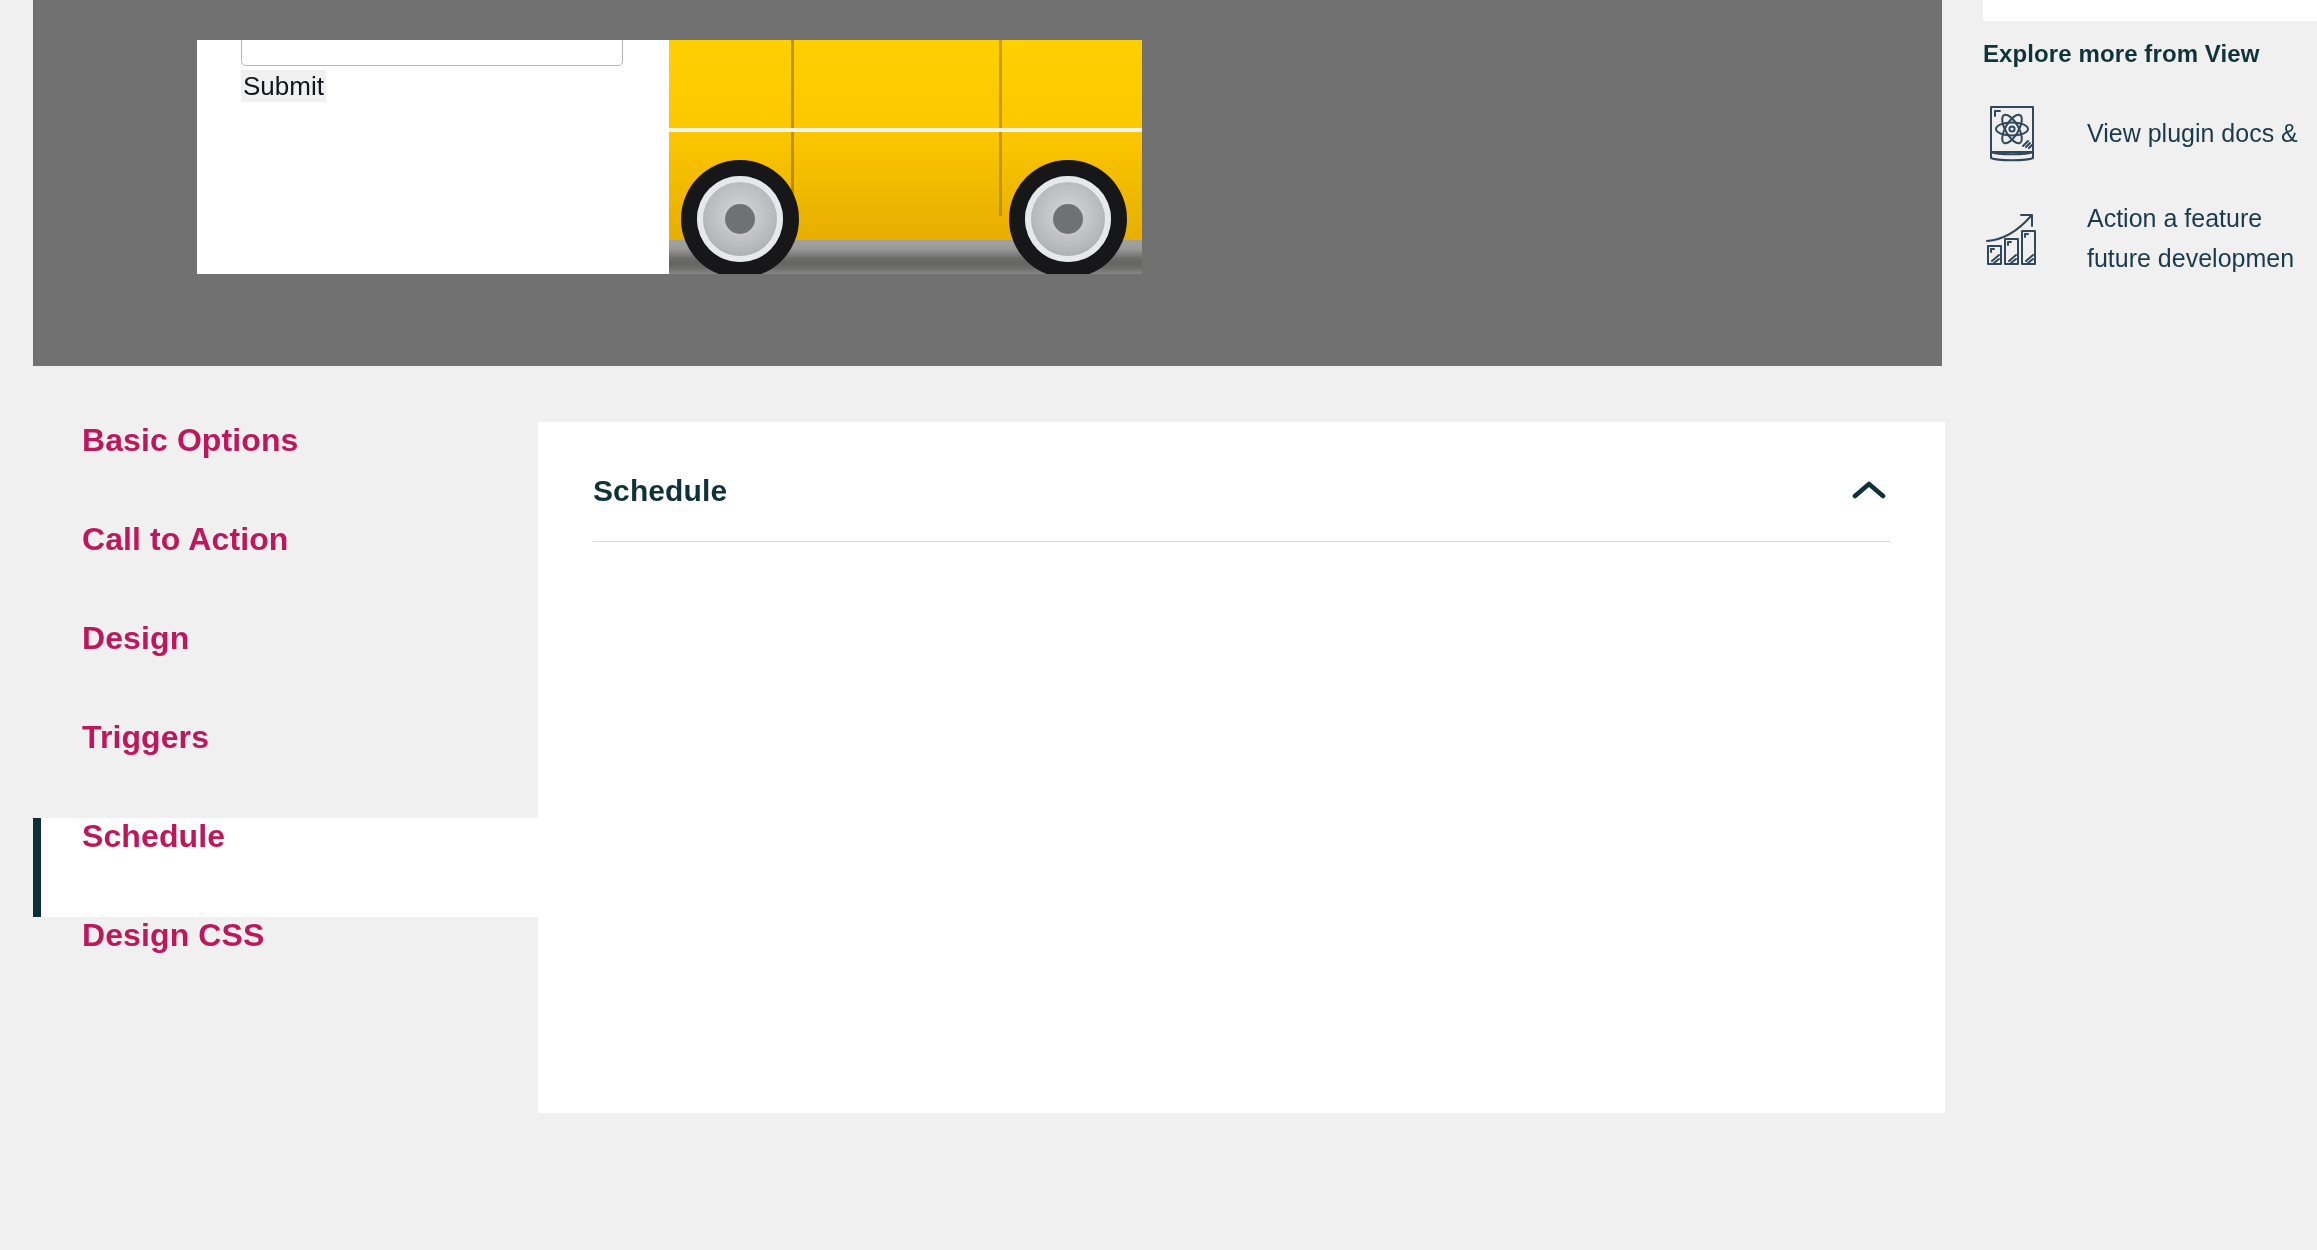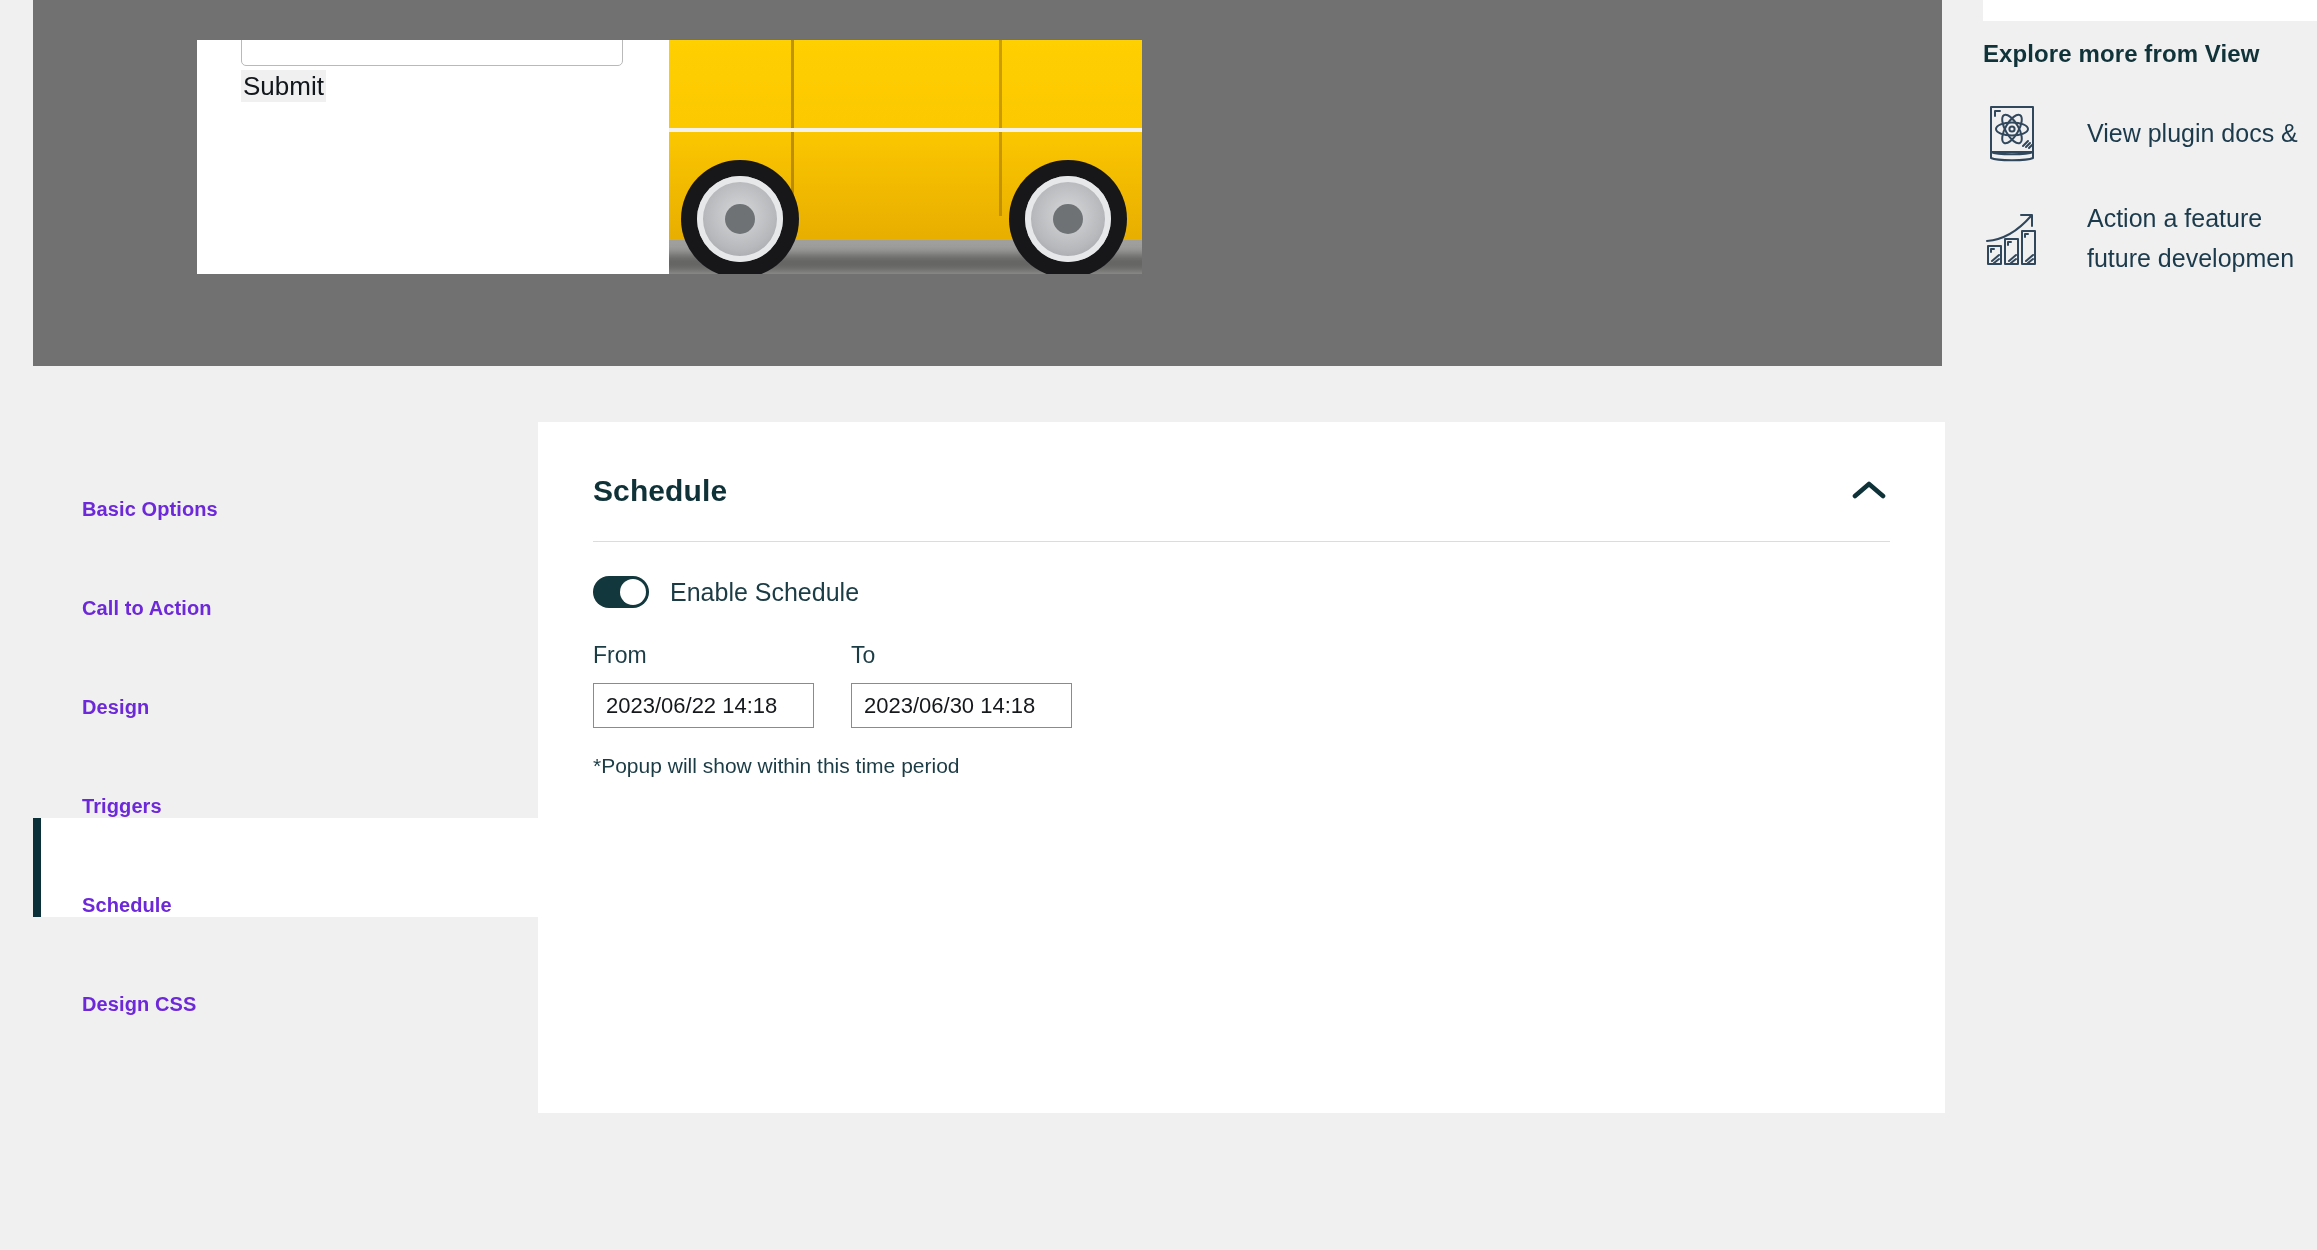--- a/index.html
+++ b/index.html
@@ -161,24 +161,24 @@
   }
 
   
   .nav {
     position: absolute;
     left: 33px; top: 422px;
     width: 505px;
   }
   .nav-item {
     height: 99px;
-    display: flex; align-items: flex-end;
+    display: flex; align-items: flex-start;
     padding-left: 41px;
-    font-size: 20px; font-weight: bold;
-    color: #6d28d9;
+    font-size: 32px; font-weight: bold;
+    color: #be185d;
     cursor: pointer;
     border-left: 8px solid transparent;
     background: transparent;
     letter-spacing: .1px;
   }
   .nav-item.active {
     background: #ffffff;
     border-left-color: #0c3039;
   }
 
@@ -342,37 +342,15 @@
         <span>
           <svg width="34" height="20" viewBox="0 0 34 20" fill="none" stroke="#0f3239" stroke-width="4.6" stroke-linecap="round" stroke-linejoin="round">
             <path d="M3 16 L17 4 L31 16"></path>
           </svg>
         </span>
       </button>
     </div>
 
     <div class="panel-divider"></div>
 
-    <div class="panel-body">
-
-      <div class="toggle-row">
-        <div class="toggle">
-          <div class="knob"></div>
-        </div>
-        <span class="toggle-label">Enable Schedule</span>
-      </div>
-
-      <div class="fields">
-        <div class="field">
-          <label class="field-label">From</label>
-          <input type="text" value="2023/06/22 14:18" style="">
-        </div>
-        <div class="field">
-          <label class="field-label">To</label>
-          <input type="text" value="2023/06/30 14:18" style="">
-        </div>
-      </div>
-
-      <div class="hint">*Popup will show within this time period</div>
-    </div>
   </section>
 
 </div>
 
 </body></html>

